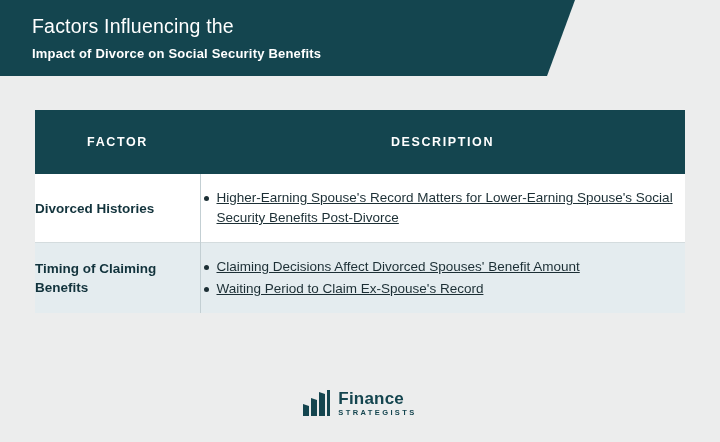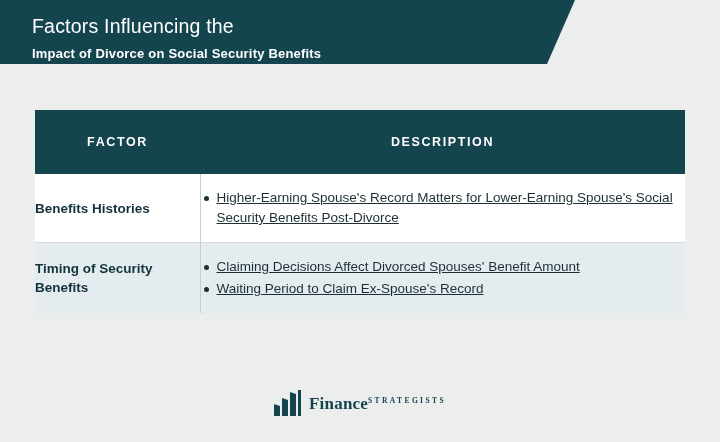--- a/index.html
+++ b/index.html
@@ -20,21 +20,21 @@
     height: 442px;
     background: #eceded;
   }
 
   
   .header-banner {
     position: absolute;
     left: 0;
     top: 0;
     width: 575px;
-    height: 64px;
+    height: 76px;
     background: #14454f;
     padding: 13px 0 0 32px;
     
     clip-path: polygon(0 0, 100% 0, calc(100% - 28px) 100%, 0 100%);
   }
   .header-line1 {
     color: #ffffff;
     font-size: 19.5px;
     font-weight: normal;
     letter-spacing: 0.2px;
@@ -141,22 +141,22 @@
     align-items: center;
     gap: 7px;
   }
   .logo-mark {
     width: 28px;
     height: 26px;
     position: relative;
   }
   .logo-text {
     display: flex;
+    flex-direction: column;
     line-height: 1;
-    font-family: Liberation Serif, serif;
   }
   .logo-finance {
     font-size: 17px;
     font-weight: bold;
     color: #14454f;
     letter-spacing: 0.2px;
   }
   .logo-strategists {
     font-size: 7.5px;
     font-weight: bold;
@@ -178,29 +178,29 @@
   <div class="table-wrap">
     <table class="factors">
       <thead>
         <tr>
           <th class="col-factor">FACTOR</th>
           <th class="col-desc">DESCRIPTION</th>
         </tr>
       </thead>
       <tbody>
         <tr class="body-row row-odd">
-          <td class="factor-cell">Benefits Histories</td>
+          <td class="factor-cell">Divorced Histories</td>
           <td class="desc-cell">
             <ul class="desc-list">
               <li>Higher-Earning Spouse's Record Matters for Lower-Earning Spouse's Social Security Benefits Post-Divorce</li>
             </ul>
           </td>
         </tr>
         <tr class="body-row row-even">
-          <td class="factor-cell">Timing of Security Benefits</td>
+          <td class="factor-cell">Timing of Claiming Benefits</td>
           <td class="desc-cell">
             <ul class="desc-list">
               <li>Claiming Decisions Affect Divorced Spouses' Benefit Amount</li>
               <li>Waiting Period to Claim Ex-Spouse's Record</li>
             </ul>
           </td>
         </tr>
       </tbody>
     </table>
   </div>

